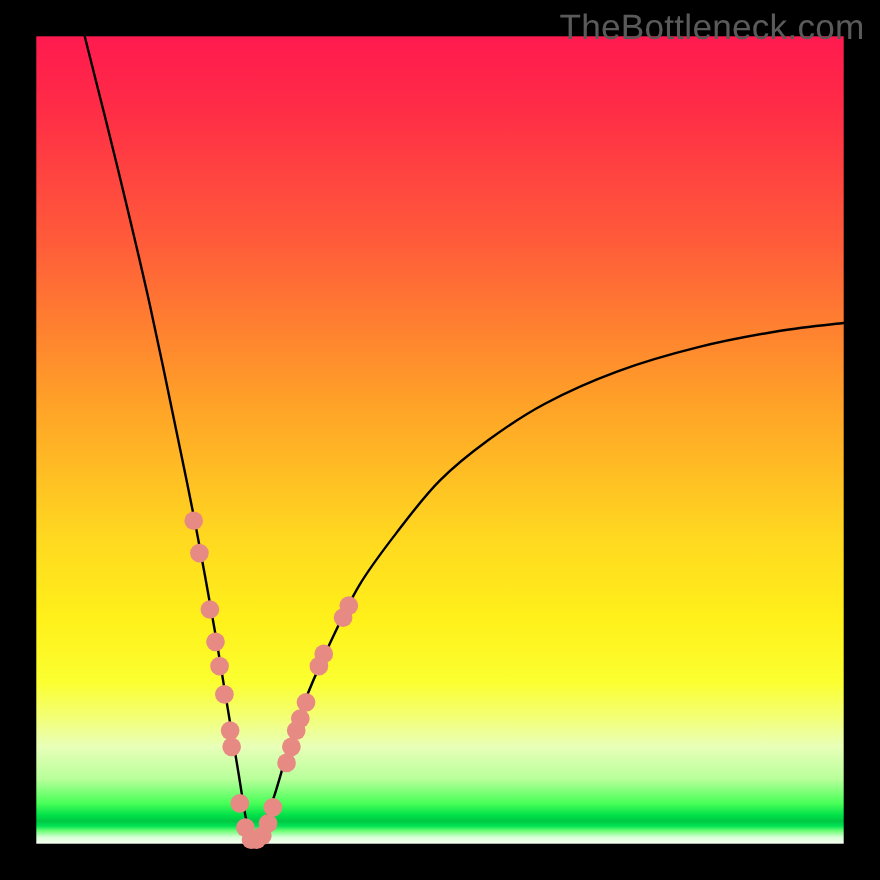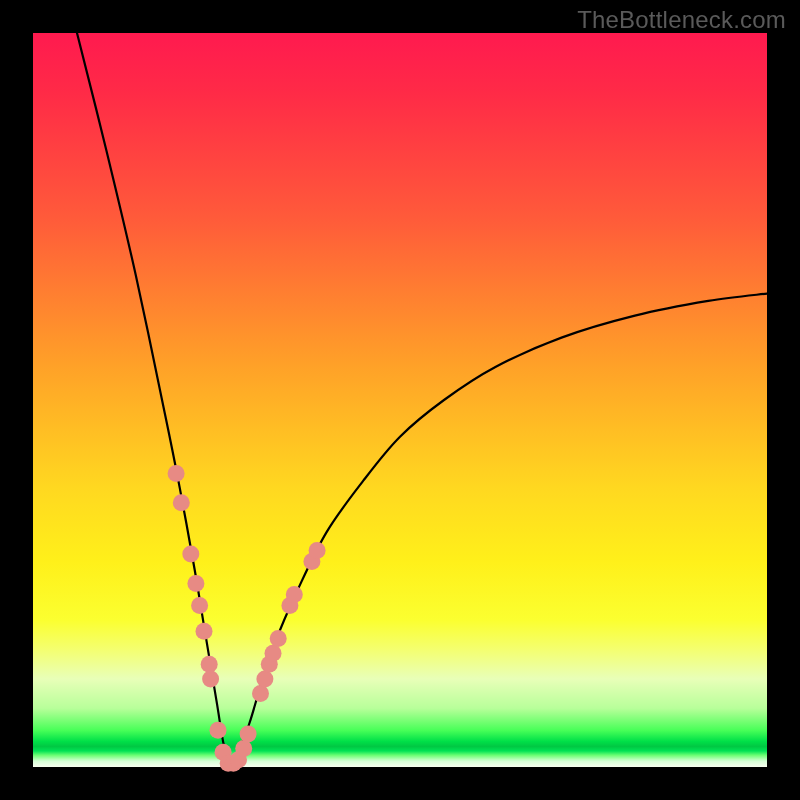--- a/index.html
+++ b/index.html
@@ -50,21 +50,21 @@
     top: 33px;
     width: 734px;
     height: 734px;
     overflow: visible;
   }
   .watermark {
     position: absolute;
     top: 6px;
     right: 14px;
     font-family: Arial, Helvetica, sans-serif;
-    font-size: 24px;
+    font-size: 32px;
     color: #5a5a5a;
     letter-spacing: 0.2px;
     user-select: none;
   }
 </style>
 </head>
 <body>
 <div class="frame">
 
   <div class="plot-area"></div>

